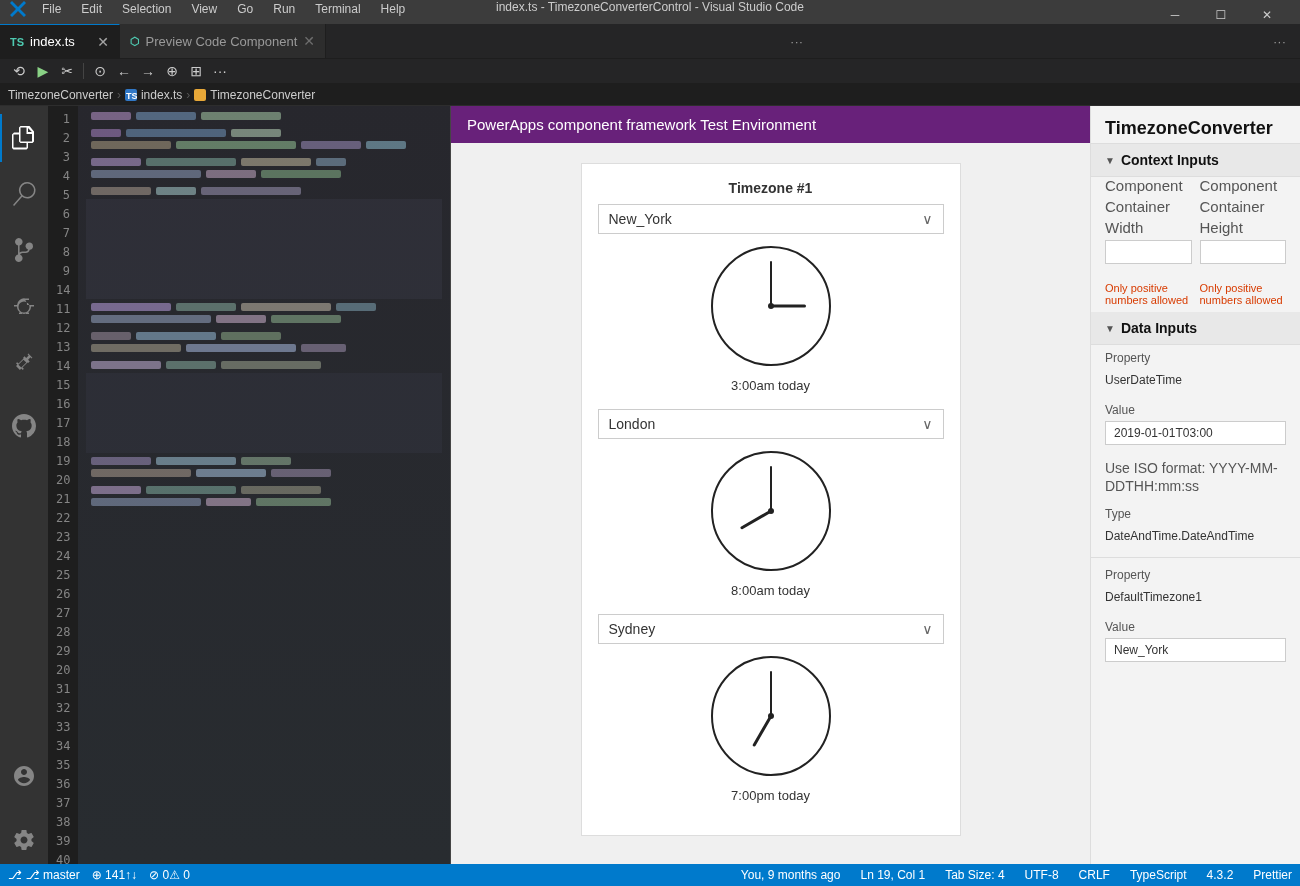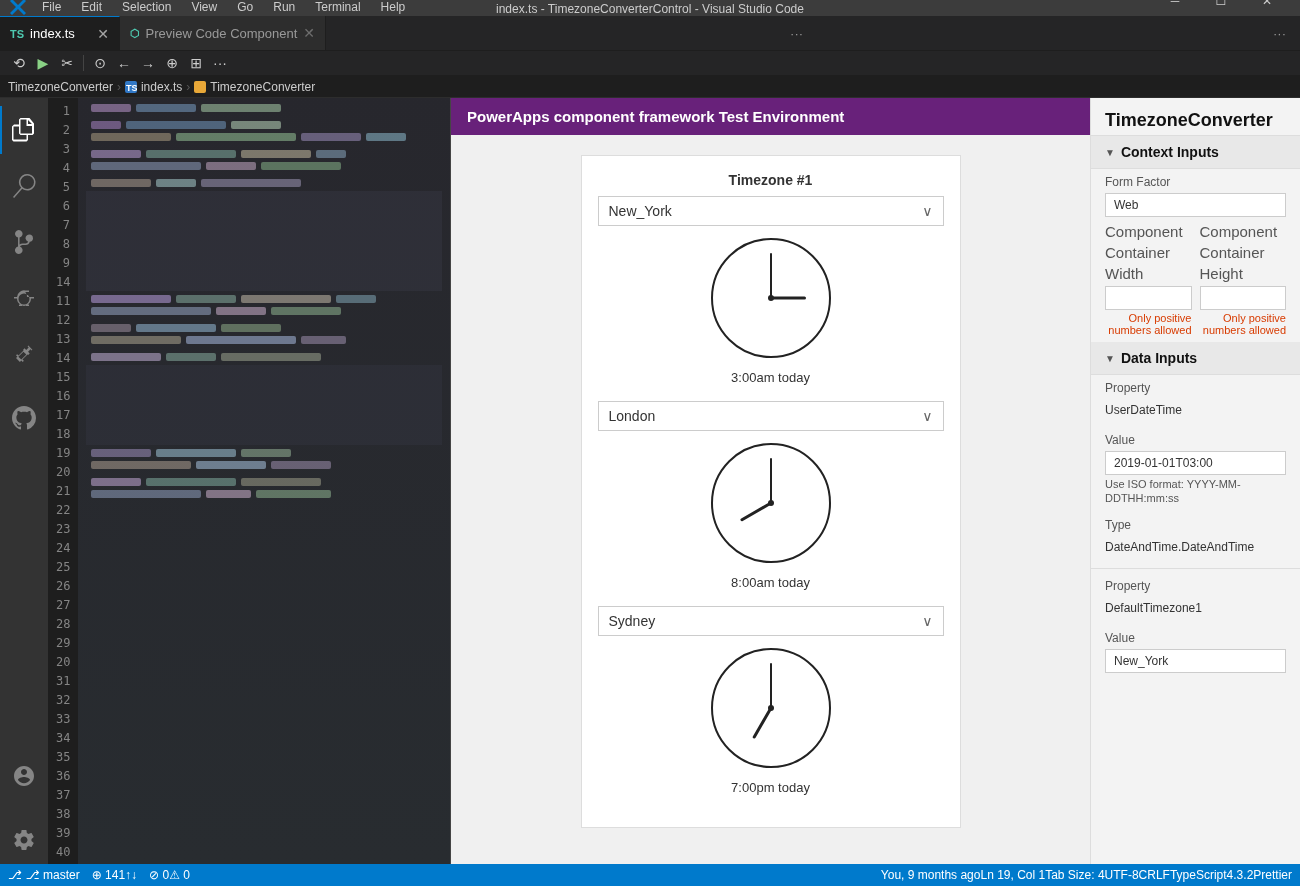--- a/index.html
+++ b/index.html
@@ -1,19 +1,19 @@
 <!DOCTYPE html>
 <html><head>
   <meta charset="utf-8">
   <style>
     * { box-sizing: border-box; margin: 0; padding: 0; }
     body { font-family: 'Segoe UI', Arial, sans-serif; font-size: 13px; background: #1e1e1e; color: #cccccc; width: 1300px; height: 886px; overflow: hidden; display: flex; flex-direction: column; }
 
     
-    .title-bar { background: #3c3c3c; height: 16px; display: flex; align-items: flex-end; justify-content: space-between; padding: 0 10px; flex-shrink: 0; }
+    .title-bar { background: #3c3c3c; height: 24px; display: flex; align-items: flex-start; justify-content: space-between; padding: 0 10px; flex-shrink: 0; }
     .title-bar-left { display: flex; align-items: center; gap: 8px; }
     .title-bar-menu { display: flex; gap: 4px; }
     .title-bar-menu span { padding: 2px 8px; font-size: 12px; color: #cccccc; cursor: pointer; }
     .title-bar-title { font-size: 12px; color: #cccccc; position: absolute; left: 50%; transform: translateX(-50%); }
     .title-bar-controls { display: flex; gap: 0; }
     .title-bar-controls span { width: 46px; height: 30px; display: flex; align-items: center; justify-content: center; font-size: 12px; cursor: pointer; color: #cccccc; }
 
     
     .tab-bar { background: #252526; height: 35px; display: flex; align-items: stretch; flex-shrink: 0; border-bottom: 1px solid #1e1e1e; }
     .tab { display: flex; align-items: center; padding: 0 10px; gap: 6px; background: #2d2d2d; border-right: 1px solid #1e1e1e; font-size: 13px; color: #999; cursor: pointer; min-width: 120px; }
@@ -49,21 +49,21 @@
       rgba(60,60,80,0.3) 0%, rgba(80,100,120,0.2) 100%);
       display: grid;
       grid-template-columns: 30px 1fr;
     }
     .line-numbers { background: #1e1e1e; color: #858585; font-size: 12px; font-family: monospace; padding: 4px 8px; text-align: right; line-height: 19px; user-select: none; }
     .code-content { padding: 4px 8px; }
     .code-pixel { display: inline-block; border-radius: 2px; height: 8px; margin: 1px; }
 
     
     .preview-panel { width: 640px; display: flex; flex-direction: column; flex-shrink: 0; border-left: 1px solid #454545; }
-    .preview-header { background: #68217a; color: white; padding: 10px 16px; font-size: 15px; font-weight: 700; flex-shrink: 0; display: flex; align-items: center; justify-content: space-between; }
+    .preview-header { background: #68217a; color: white; padding: 10px 16px; font-size: 15px; font-weight: 400; flex-shrink: 0; display: flex; align-items: center; justify-content: space-between; }
     .preview-content { flex: 1; background: #f0f0f0; overflow-y: auto; padding: 20px; }
 
     
     .tz-container { background: white; padding: 16px; border: 1px solid #ddd; max-width: 380px; margin: 0 auto; }
     .tz-section { margin-bottom: 16px; text-align: center; }
     .tz-label { font-size: 14px; font-weight: 600; color: #333; margin-bottom: 8px; }
     .tz-select { width: 100%; padding: 6px 10px; border: 1px solid #ccc; background: white; display: flex; align-items: center; justify-content: space-between; cursor: pointer; font-size: 14px; color: #333; }
     .tz-select-chevron { color: #666; }
     .clock-face { width: 120px; height: 120px; border: 2px solid #222; border-radius: 50%; margin: 12px auto; position: relative; background: white; }
     .clock-center { position: absolute; top: 50%; left: 50%; width: 6px; height: 6px; background: #222; border-radius: 50%; transform: translate(-50%, -50%); }
@@ -73,30 +73,30 @@
     .tz-time { font-size: 13px; color: #333; margin-top: 6px; }
 
     
     .right-sidebar { width: 210px; background: #f3f3f3; border-left: 1px solid #ddd; overflow-y: auto; flex-shrink: 0; color: #333; }
     .rs-title { font-size: 18px; font-weight: 600; padding: 12px 14px 4px; color: #111; border-bottom: 1px solid #ddd; }
     .rs-section-header { display: flex; align-items: center; gap: 6px; padding: 8px 14px; font-size: 14px; font-weight: 700; color: #111; cursor: pointer; background: #e8e8e8; border-bottom: 1px solid #ddd; }
     .rs-section-chevron { font-size: 10px; color: #555; }
     .rs-field { padding: 6px 14px; }
     .rs-field-label { font-size: 12px; color: #555; margin-bottom: 4px; }
     .rs-input { width: 100%; padding: 4px 8px; border: 1px solid #ccc; background: white; font-size: 12px; color: #333; outline: none; }
-    .rs-error { color: #d83b01; font-size: 11px; margin-top: 2px; text-align: right; }
+    .rs-error { color: #d83b01; font-size: 11px; margin-top: 18px; }
     .rs-two-col { display: grid; grid-template-columns: 1fr 1fr; gap: 8px; padding: 0 14px 6px; }
     .rs-col-label { font-size: 15px; color: #555; margin-bottom: 4px; }
     .rs-static-value { font-size: 12px; color: #333; padding: 4px 0; }
-    .rs-hint { font-size: 11px; color: #555; margin-top: 2px; line-height: 1.3; }
+    .rs-hint { font-size: 14px; color: #555; margin-top: 14px; line-height: 1.3; }
     .rs-divider { border: none; border-top: 1px solid #ddd; margin: 4px 0; }
 
     
     .status-bar { height: 22px; background: #007acc; display: flex; align-items: center; padding: 0 8px; gap: 12px; font-size: 12px; color: white; flex-shrink: 0; }
-    .status-bar-right { margin-left: auto; display: flex; gap: 0; }
+    .status-bar-right { margin-left: auto; display: flex; gap: 20px; }
     .status-item { display: flex; align-items: center; gap: 4px; cursor: pointer; }
 
     
     .blur-row { display: flex; gap: 3px; align-items: center; padding: 1px 4px; flex-wrap: nowrap; overflow: hidden; }
   </style>
 </head>
 <body>
 
 <div class="title-bar">
   <div class="title-bar-left">
@@ -403,24 +403,20 @@
   </div>
 
   <div class="right-sidebar">
     <div class="rs-title">TimezoneConverter</div>
 
     <div class="rs-section-header">
       <span class="rs-section-chevron">▼</span>
       <span>Context Inputs</span>
     </div>
 
-    <div class="rs-field">
-      <div class="rs-field-label">Form Factor</div>
-      <input class="rs-input" type="text" value="Web" style="">
-    </div>
 
     <div class="rs-two-col">
       <div>
         <div class="rs-col-label">Component</div>
         <div class="rs-col-label">Container</div>
         <div class="rs-col-label">Width</div>
         <input class="rs-input" type="text" value="" style="">
         <div class="rs-error">Only positive numbers allowed</div>
       </div>
       <div>

